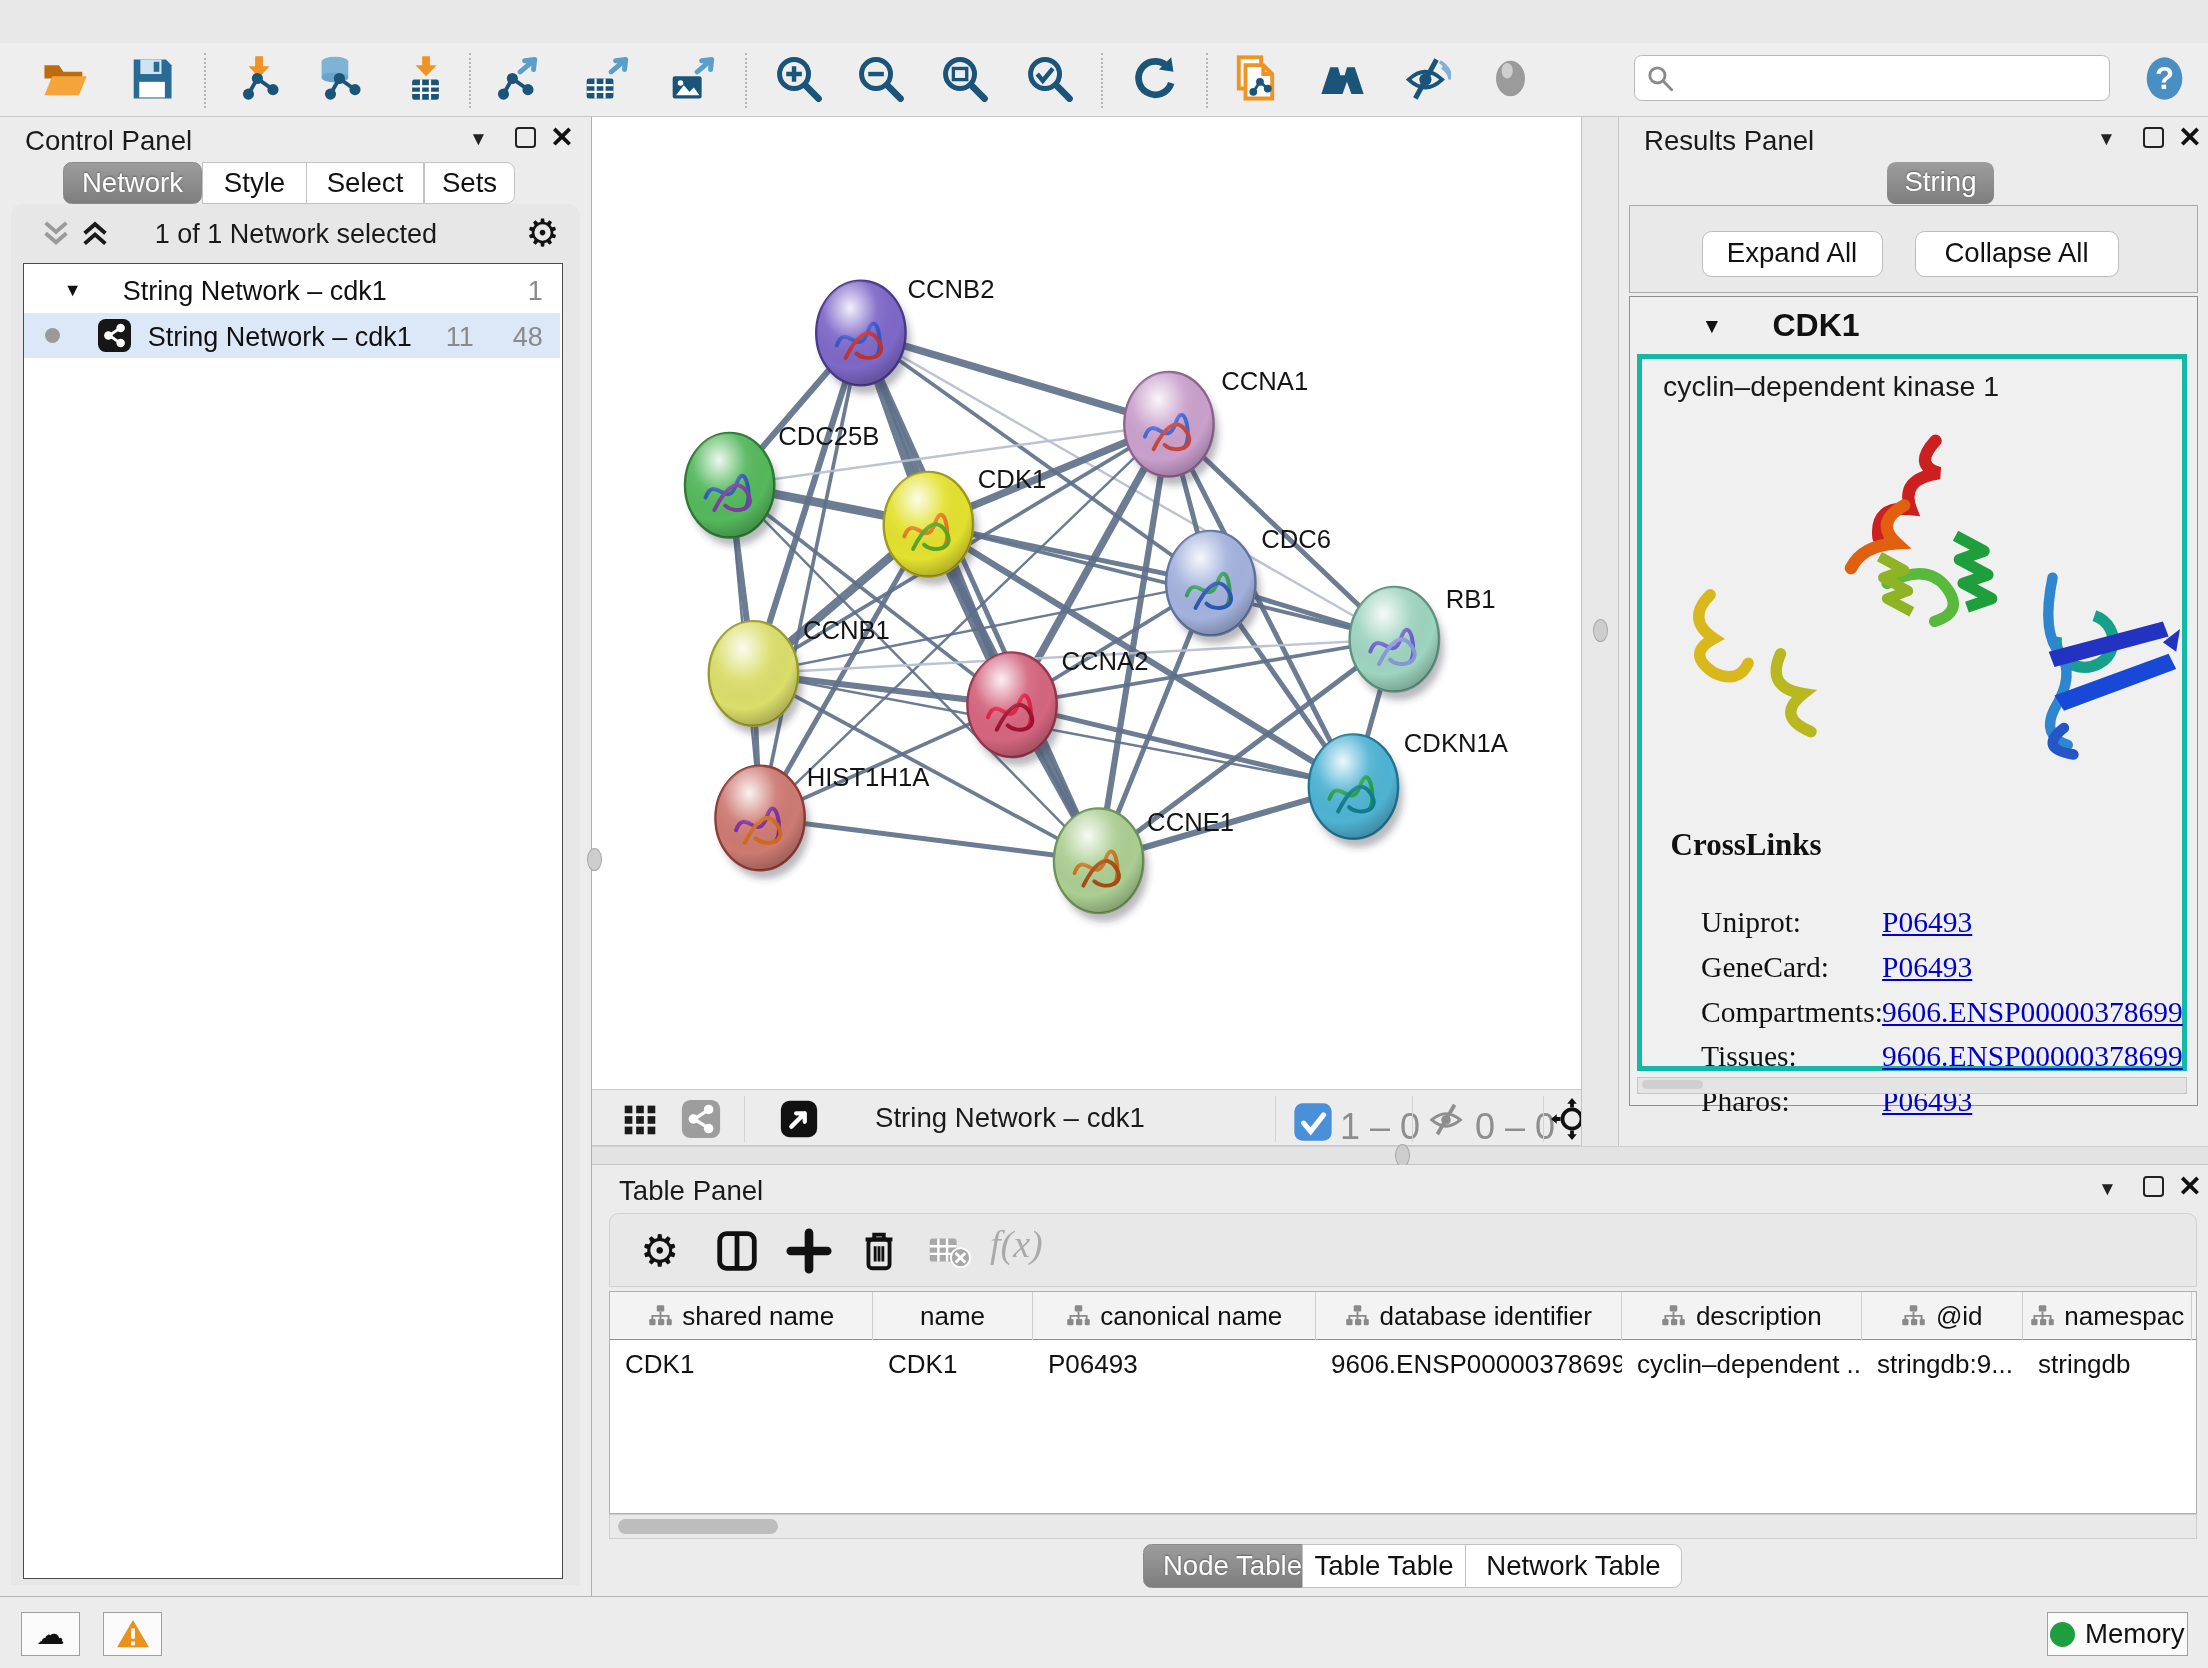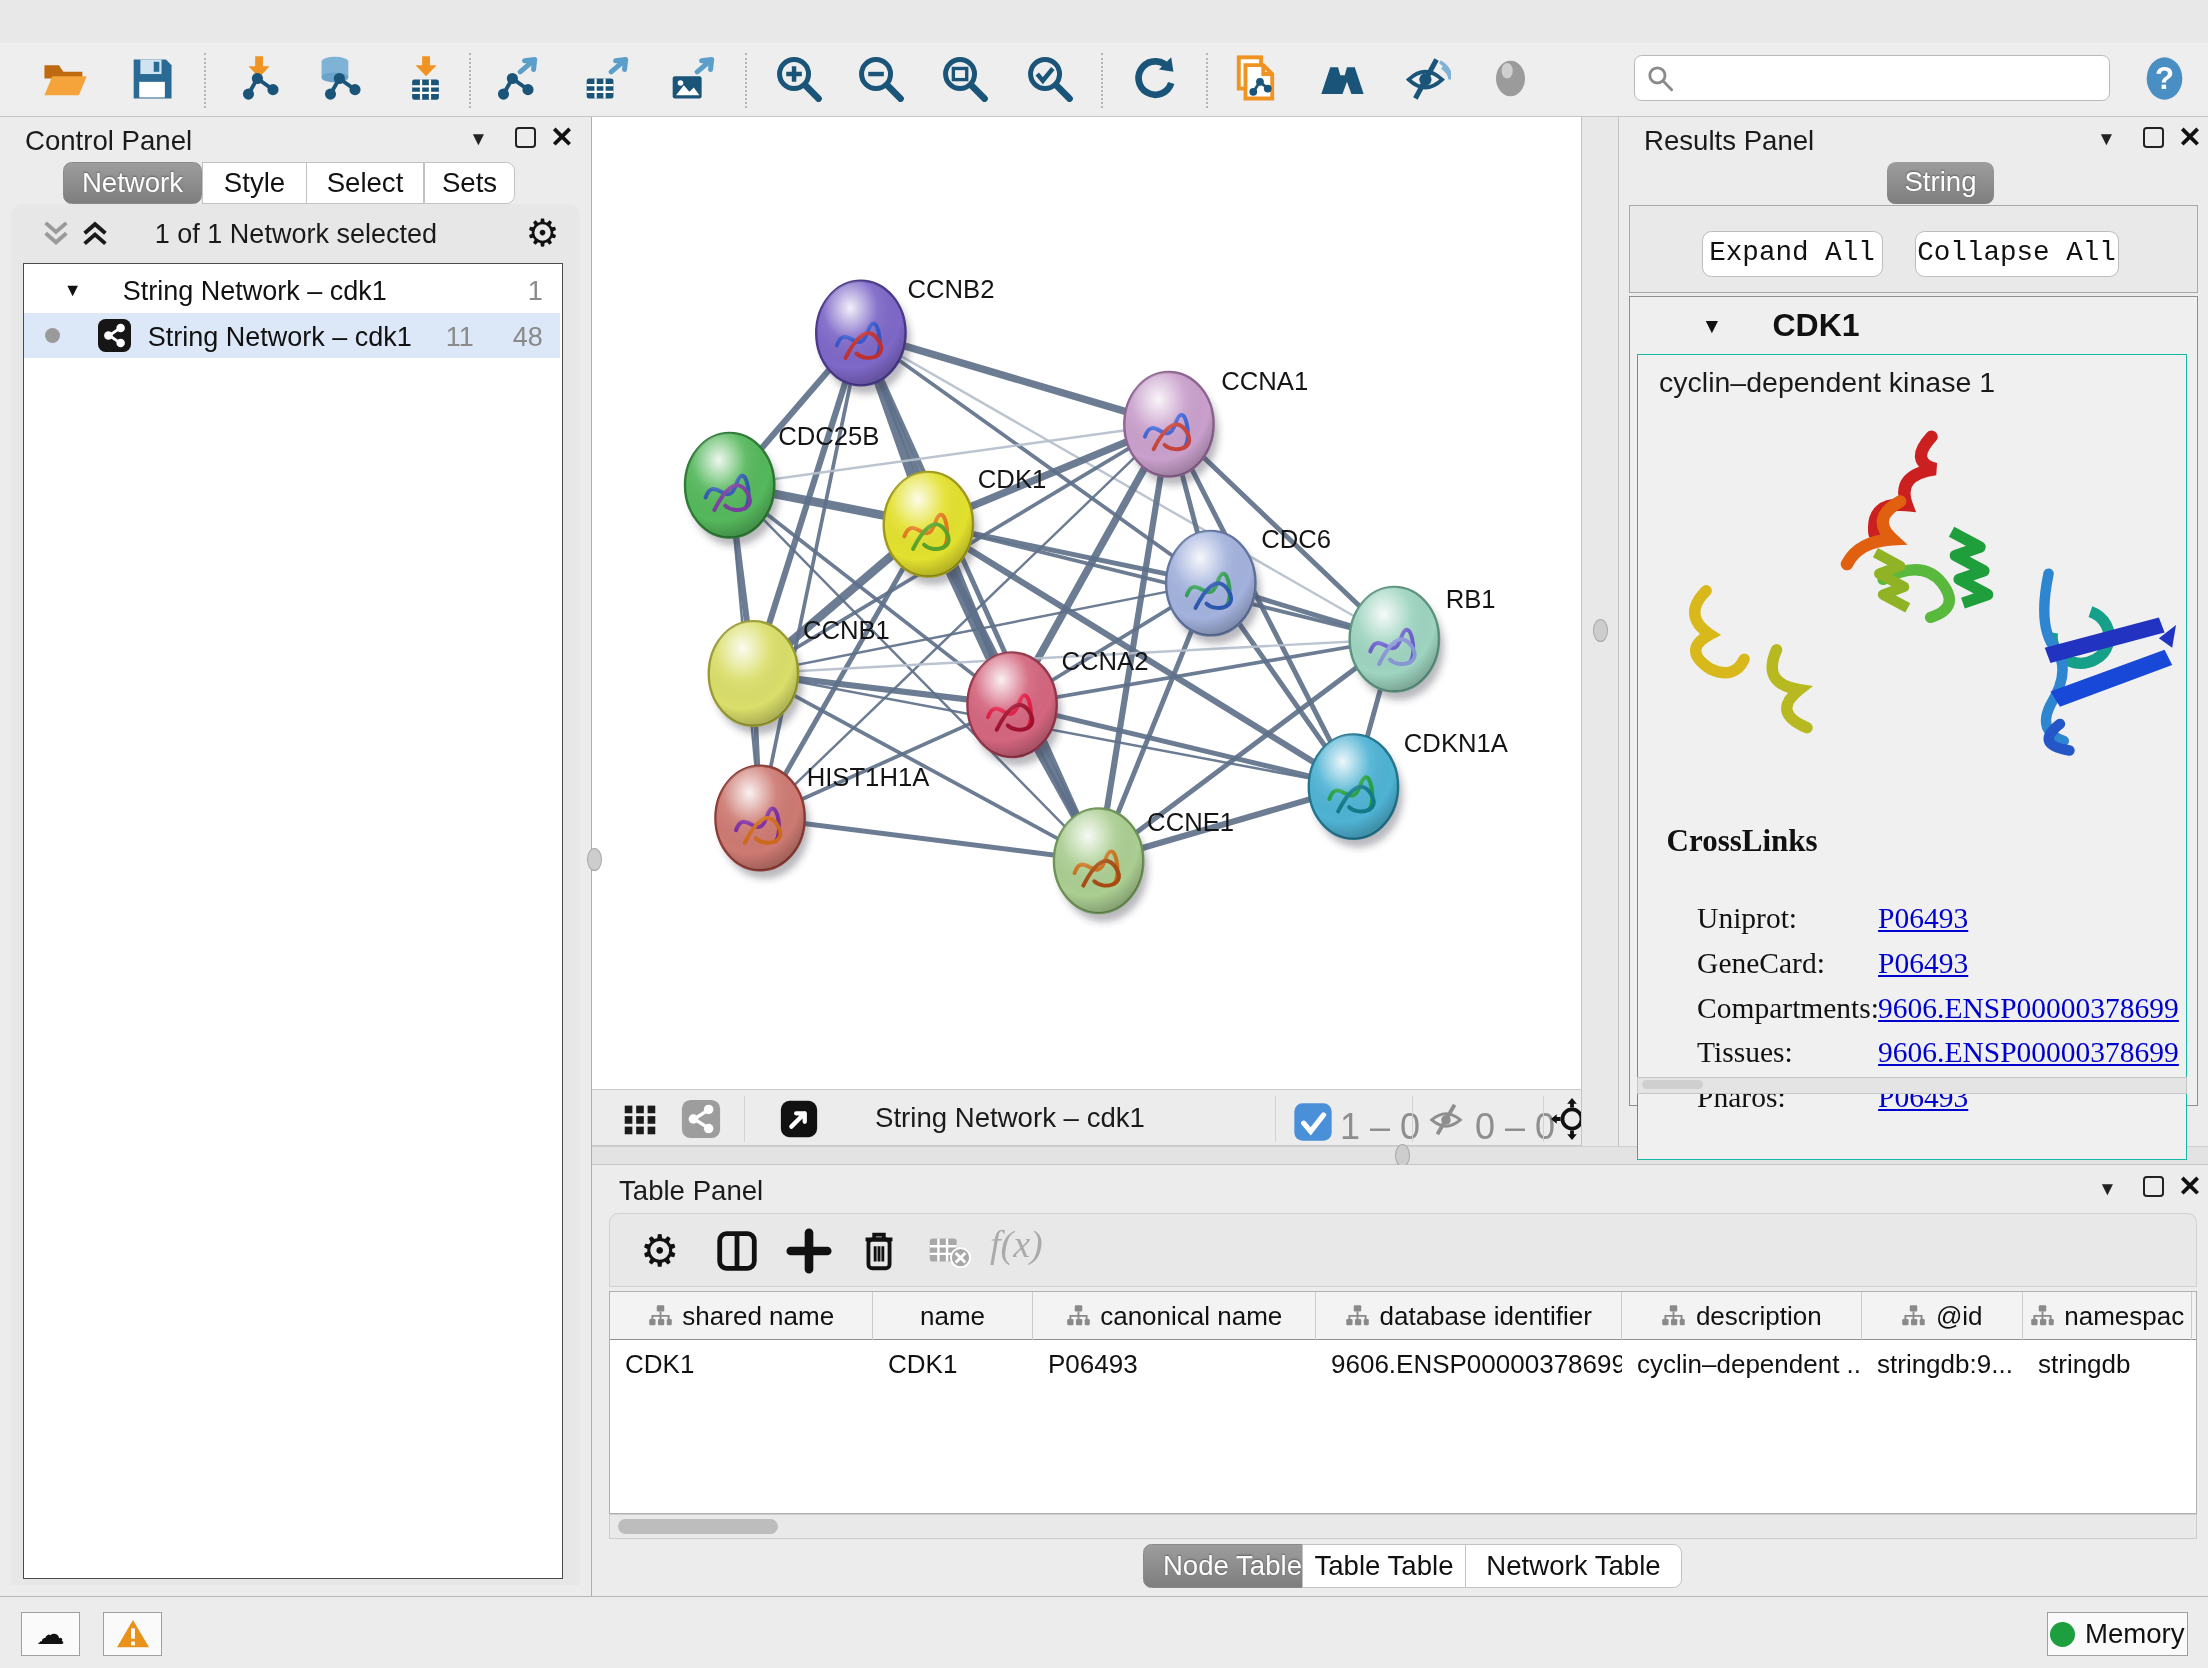--- a/index.html
+++ b/index.html
@@ -83,28 +83,28 @@
   
   #results-panel { left:1619px; top:117px; width:590px; height:1029px; background:#ececec; }
   #string-tab { left:268px; top:45px; width:107px; height:42px;
     background:linear-gradient(#9d9d9d,#7e7e7e); border-radius:8.6px; color:#fff;
     font-size:27.6px; text-align:center; line-height:40px;
     text-shadow:0 -1px 1.9px rgba(0,0,0,.35); }
   #expand-box { left:9.5px; top:88px; width:569px; height:88px; background:#e9e9e9;
     border:1.9px solid #a9a9a9; }
   .rp-btn { position:absolute; top:25px; height:46px; background:#ffffff;
     border:1.9px solid #bcbcbc; border-radius:9.5px; font-size:27.6px; color:#111;
-    text-align:center; line-height:42px; cursor:pointer;font-family:Liberation Mono, monospace; }
+    text-align:center; line-height:42px; cursor:pointer; }
   #gene-box { left:9.5px; top:179px; width:569px; height:810px; background:#efefef;
     border:1.9px solid #8f8f8f; }
   #gene-header { left:0; top:0; width:565px; height:55px; }
   #gene-caret { left:72px; top:17px; font-size:21px; color:#111; }
   #gene-symbol { left:143px; top:9.5px; font-size:32px; font-weight:bold; color:#111; }
-  #gene-inner { left:7.6px; top:57px; width:550px; height:806px; background:#f0f0f0;
-    border:1px solid #14b8a6; }
+  #gene-inner { left:7.6px; top:57px; width:550px; height:717px; background:#f0f0f0;
+    border:5px solid #14b8a6; }
   #gene-desc { left:21px; top:11.4px; font-size:28.5px; color:#1a1a1a; }
   #protein-img { left:13.3px; top:55px; }
   .serif { font-family:"Liberation Serif", serif; }
   #xl-title { left:28.5px; top:468px; font-size:31px; font-weight:bold; color:#111; }
   .xl-row { position:absolute; left:0; width:550px; height:45px;margin-top:26px; }
   .xl-label { position:absolute; left:59px; top:0; font-size:29.5px; color:#111; }
   .xl-value { position:absolute; left:240px; top:0; font-size:29.5px; color:#0000cc;
     text-decoration:underline; cursor:pointer; }
   #gene-hscroll { left:7.6px; top:780px; width:550px; height:17px; background:#e4e4e4;
     border:1px solid #c6c6c6; }

